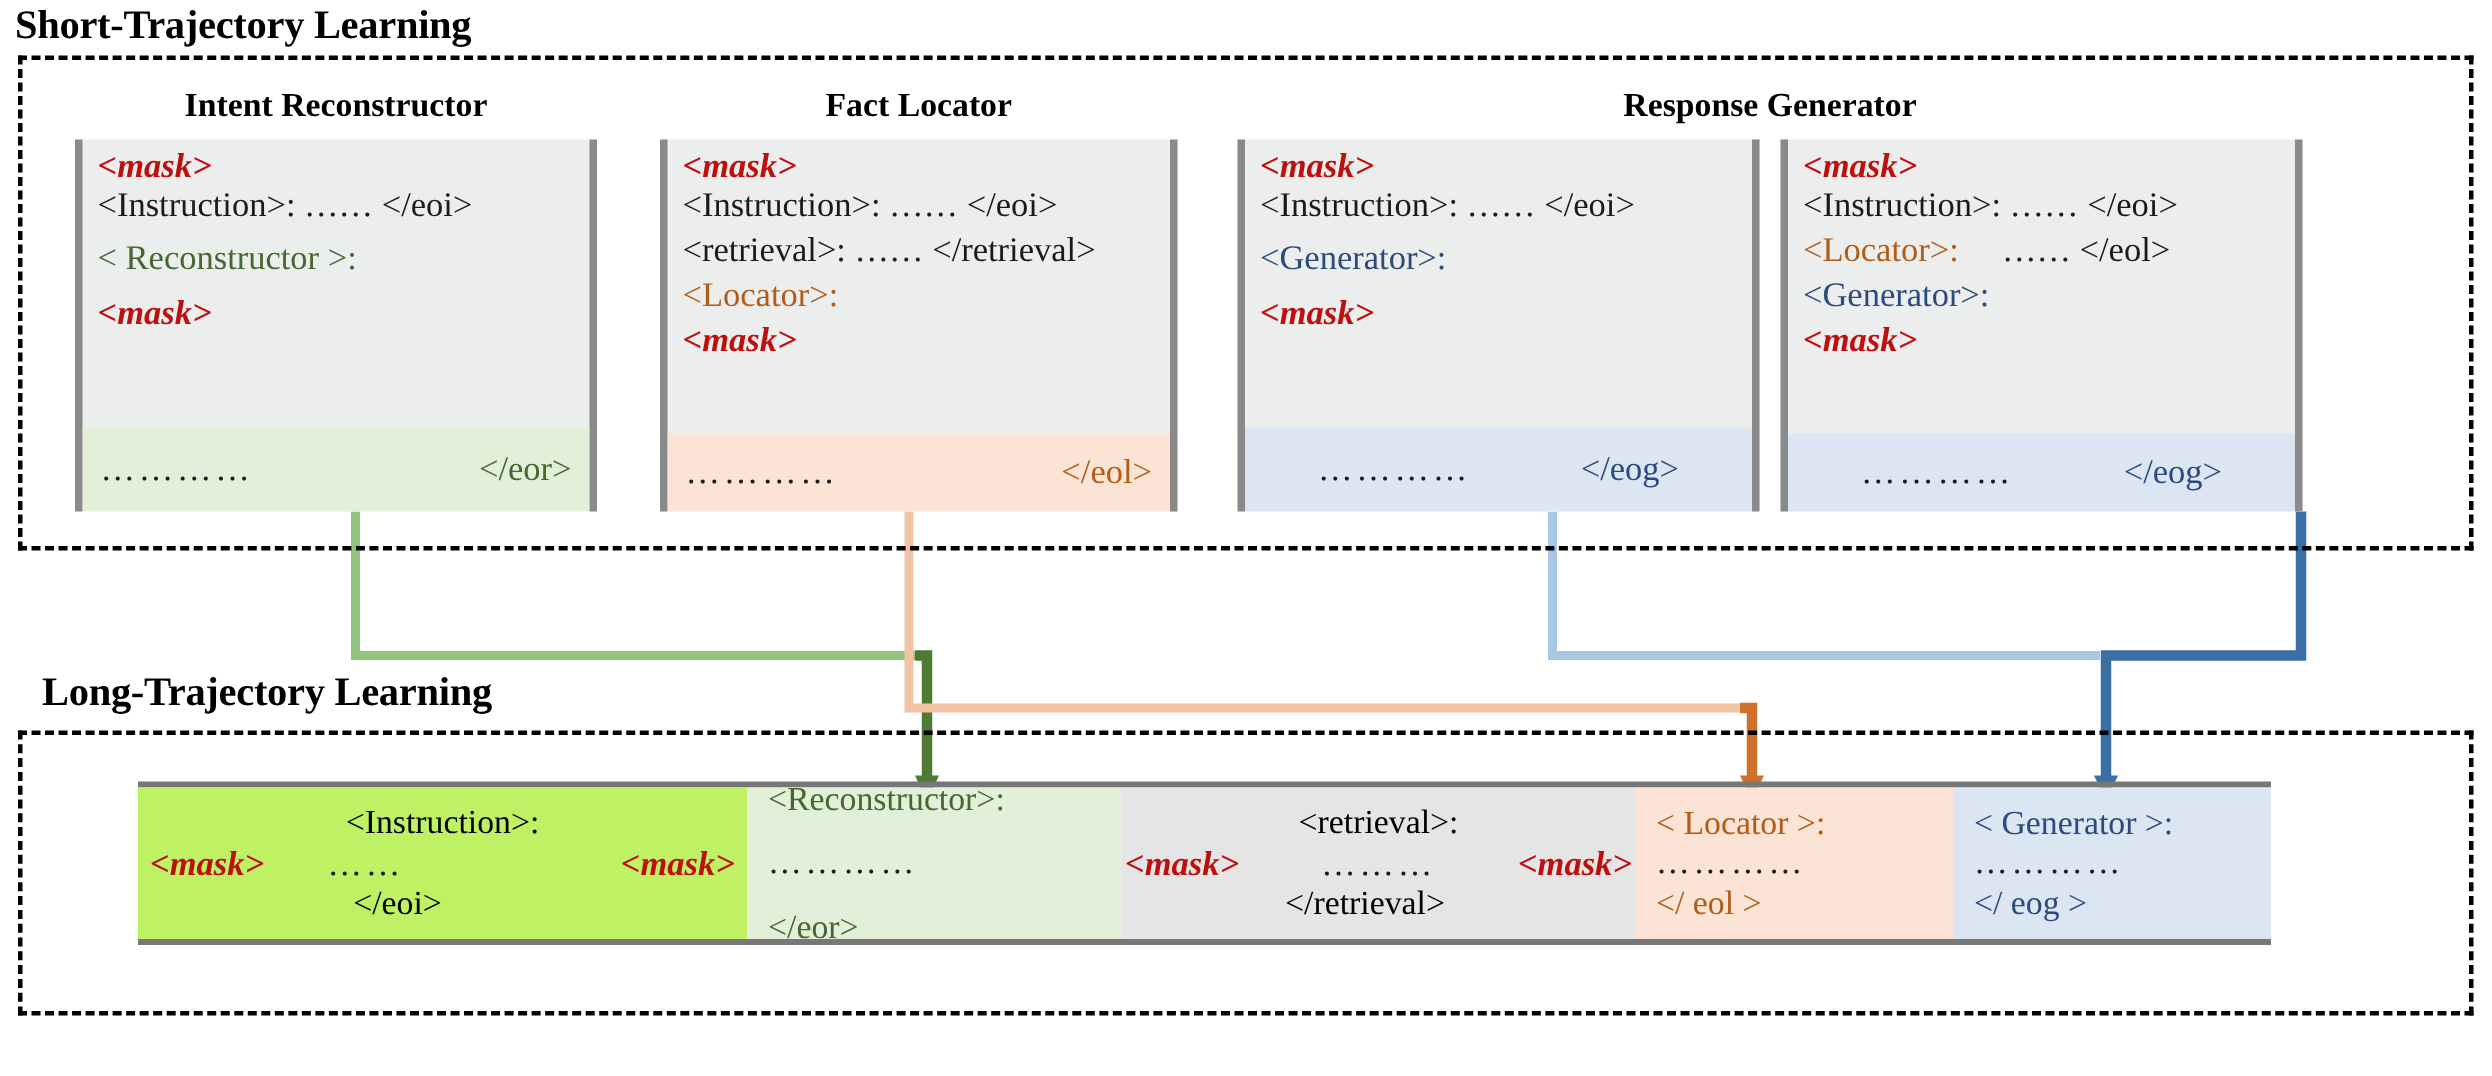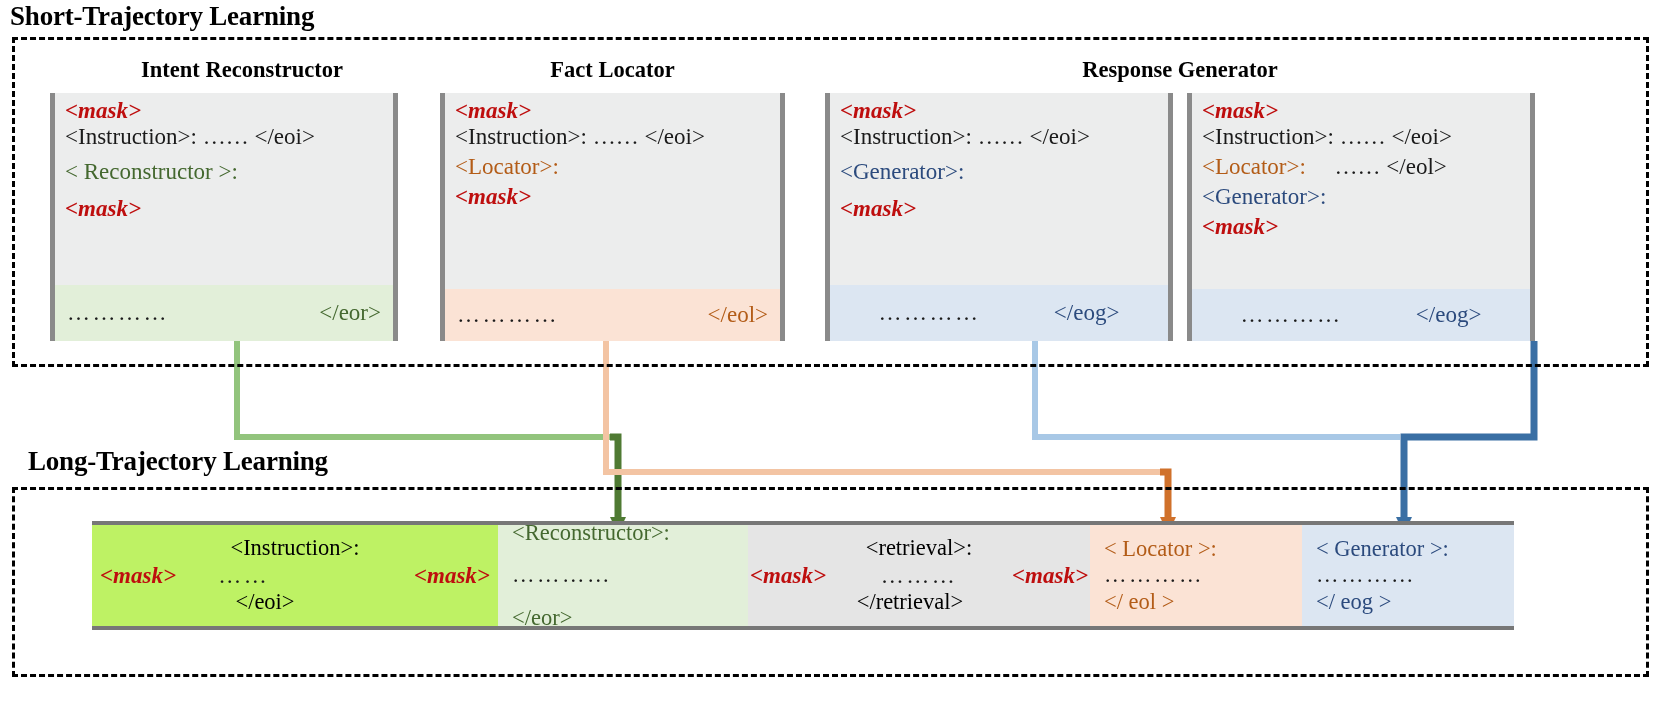--- a/index.html
+++ b/index.html
@@ -84,41 +84,42 @@
 
     <g>
       <path d="M 1534,341 L 1534,437 L 1404,437 L 1404,524" fill="none" stroke="#3a6fa4" stroke-width="7"></path>
       <path d="M 1404,517 L 1396,517 L 1404,534 L 1412,517 Z" fill="#3a6fa4"></path>
     </g>
   </svg>
 
   <div class="sec-title" id="short-title">Short-Trajectory Learning</div>
   <div class="dashed" id="short-box"></div>
 
-  <div class="panel-head" style="left:68px;top:57px;width:348px;">Intent Reconstructor</div>
+  <div class="panel-head" style="left:50px;top:57px;width:348px;">Intent Reconstructor</div>
   <div class="panel-head" style="left:440px;top:57px;width:345px;">Fact Locator</div>
   <div class="panel-head" style="left:825px;top:57px;width:710px;">Response Generator</div>
 
   <div class="panel" style="left:50px;top:93px;width:348px;height:248px;">
     <div class="lines">
       <div class="ln mask">&lt;mask&gt;</div>
       <div class="ln" style="margin-bottom:12px;">&lt;Instruction&gt;: ……    &lt;/eoi&gt;</div>
       <div class="ln green" style="margin-bottom:14px;">&lt; Reconstructor &gt;:</div>
       <div class="ln mask">&lt;mask&gt;</div>
     </div>
     <div class="foot foot-green" style="height:56px;">
       <span class="dots">…………</span>
       <span class="green">&lt;/eor&gt;</span>
     </div>
   </div>
 
   <div class="panel" style="left:440px;top:93px;width:345px;height:248px;">
     <div class="lines">
       <div class="ln mask">&lt;mask&gt;</div>
       <div class="ln" style="margin-bottom:7px;">&lt;Instruction&gt;: …… &lt;/eoi&gt;</div>
+      <div class="ln" style="margin-bottom:7px;">&lt;retrieval&gt;: …… &lt;/retrieval&gt;</div>
       <div class="ln orange" style="margin-bottom:7px;">&lt;Locator&gt;:</div>
       <div class="ln mask">&lt;mask&gt;</div>
     </div>
     <div class="foot foot-orange" style="height:52px;">
       <span class="dots">…………</span>
       <span class="orange">&lt;/eol&gt;</span>
     </div>
   </div>
 
   <div class="panel" style="left:825px;top:93px;width:348px;height:248px;">

